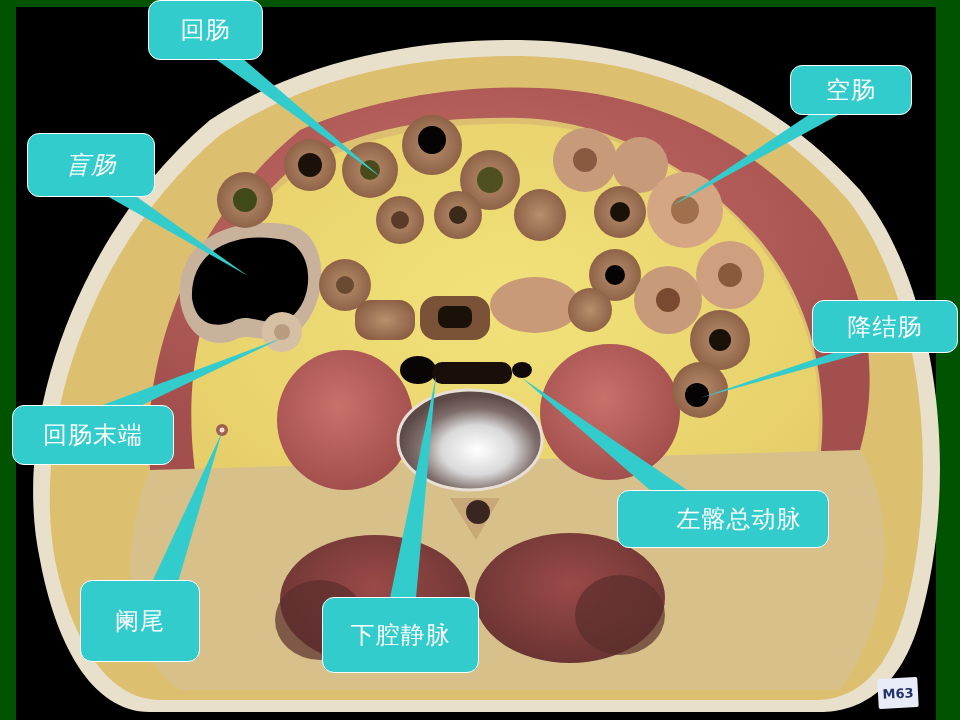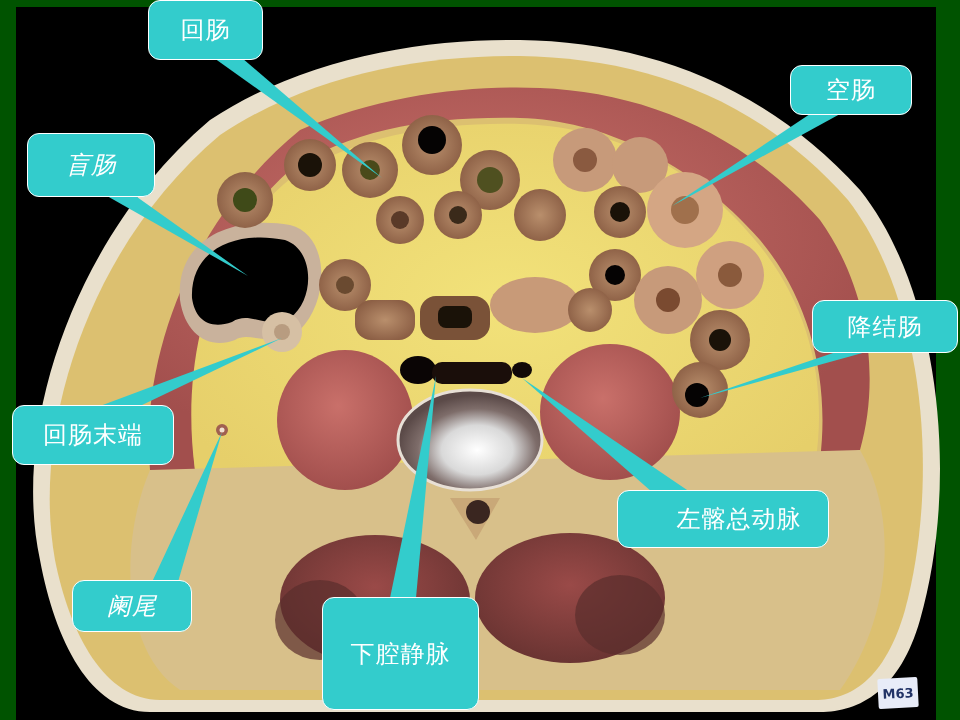--- a/index.html
+++ b/index.html
@@ -160,18 +160,18 @@
     <polygon points="652,492 690,492 522,378"></polygon>
   </g>
 </svg>
 
 <div class="callout" style="left:148px; top:0px; width:115px; height:60px;">回肠</div>
 <div class="callout" style="left:790px; top:65px; width:122px; height:50px;">空肠</div>
 <div class="callout" style="left:27px; top:133px; width:128px; height:64px;font-style:italic;">盲肠</div>
 <div class="callout" style="left:812px; top:300px; width:146px; height:53px;">降结肠</div>
 <div class="callout" style="left:12px; top:405px; width:162px; height:60px;">回肠末端</div>
 <div class="callout" style="left:617px; top:490px; width:212px; height:58px;padding-left:32px;">左髂总动脉</div>
-<div class="callout" style="left:72px; top:580px; width:120px; height:52px;font-style:italic;">阑尾</div>
-<div class="callout" style="left:322px; top:597px; width:157px; height:113px; flex-direction:row;">
+<div class="callout" style="left:80px; top:580px; width:120px; height:82px;">阑尾</div>
+<div class="callout" style="left:322px; top:597px; width:157px; height:76px; flex-direction:row;">
   <span>下腔静脉</span>
 </div>
 
 <div class="tag-m63">M63</div>
 
 </body></html>

